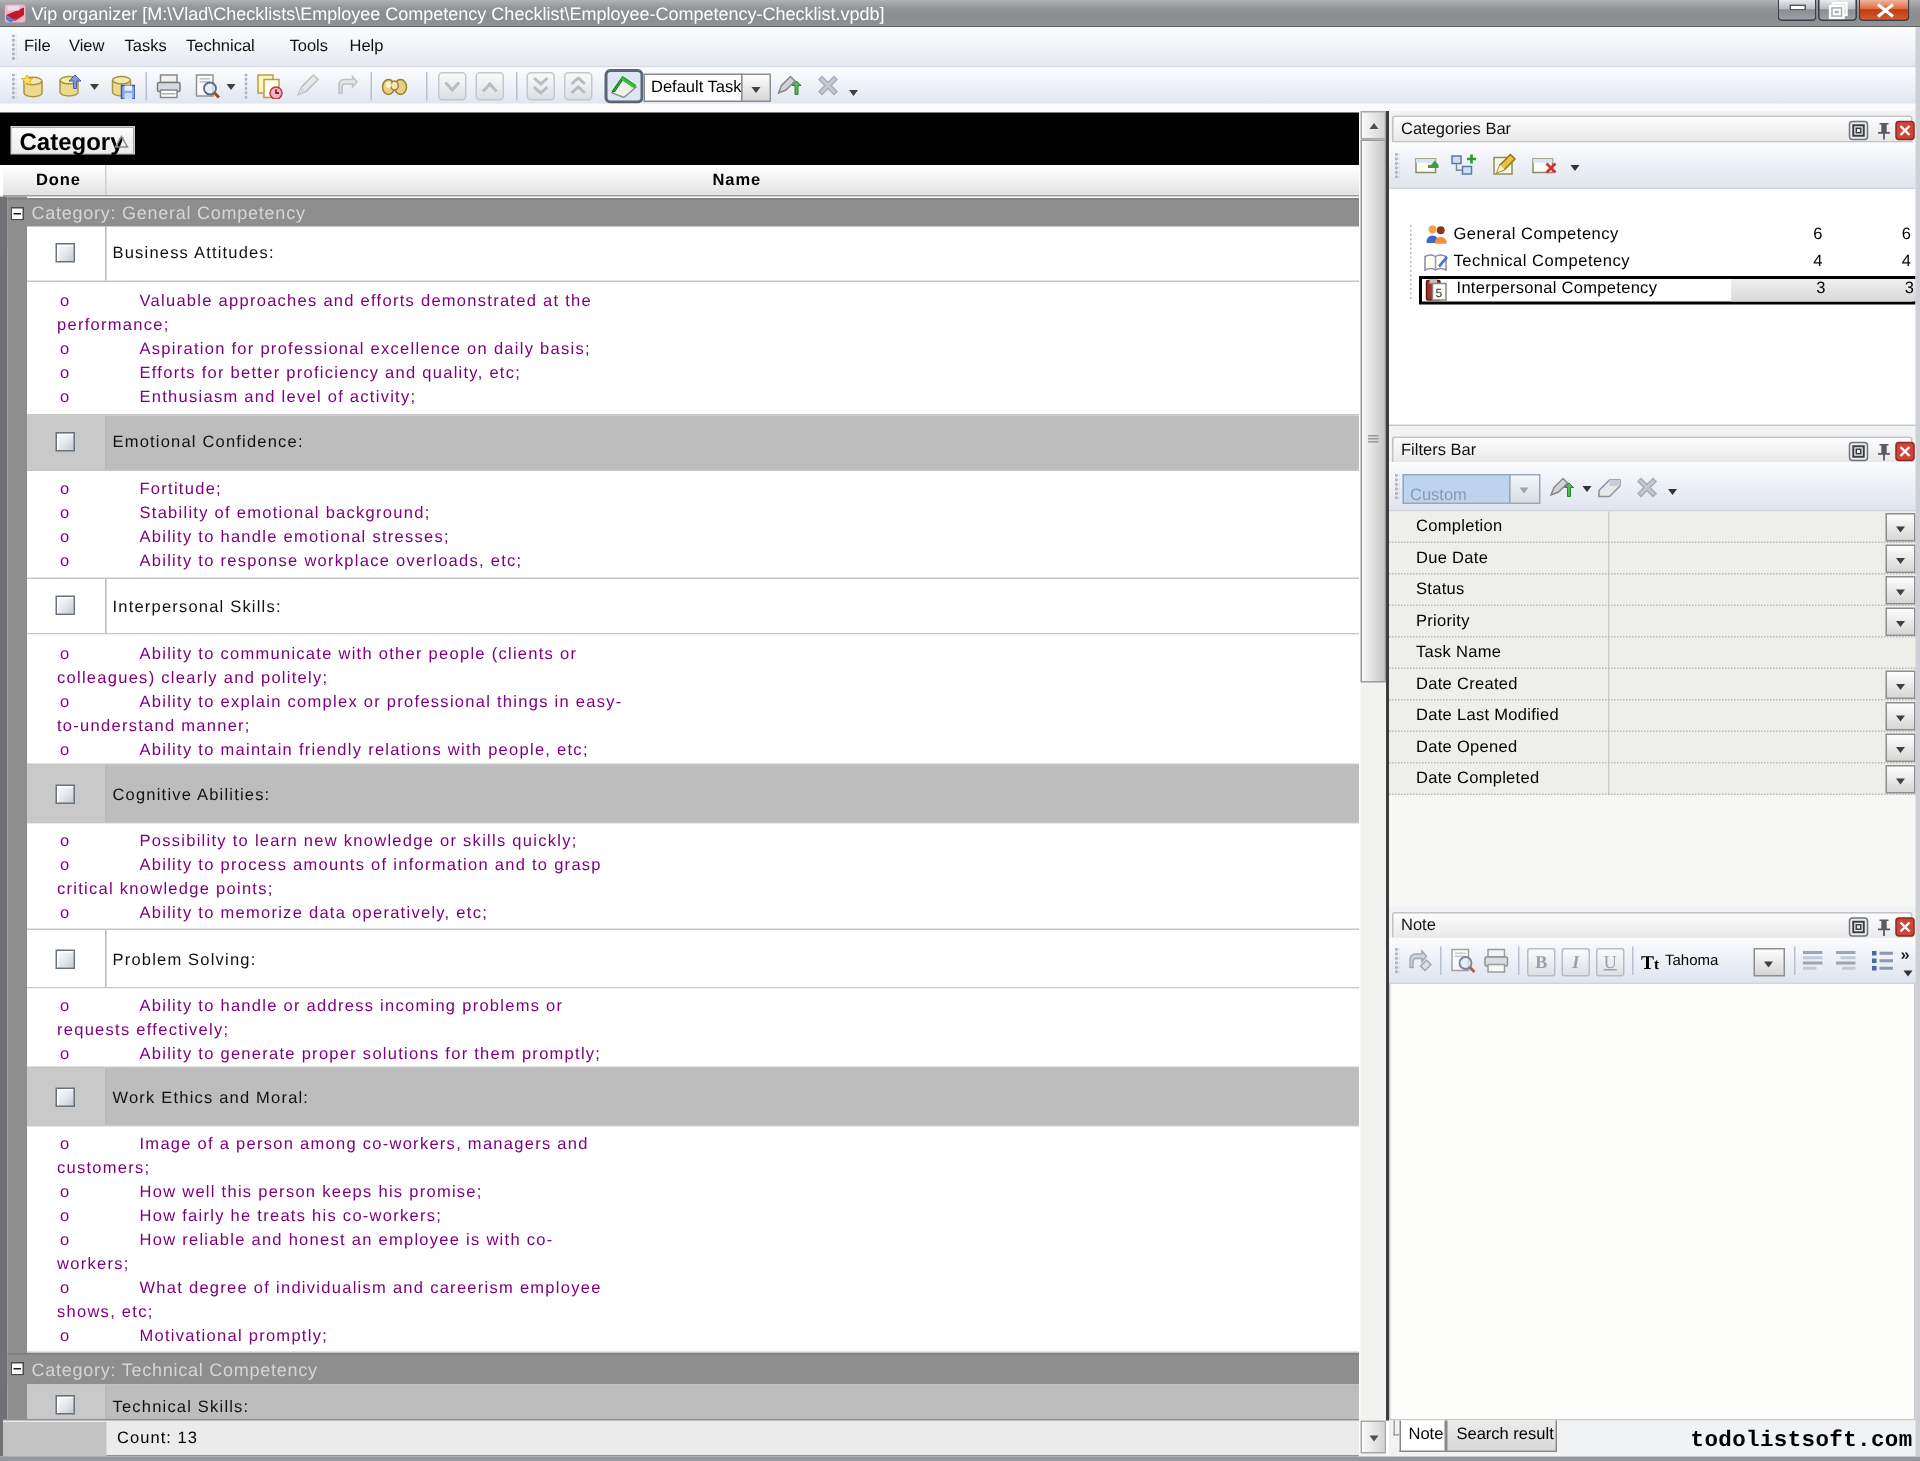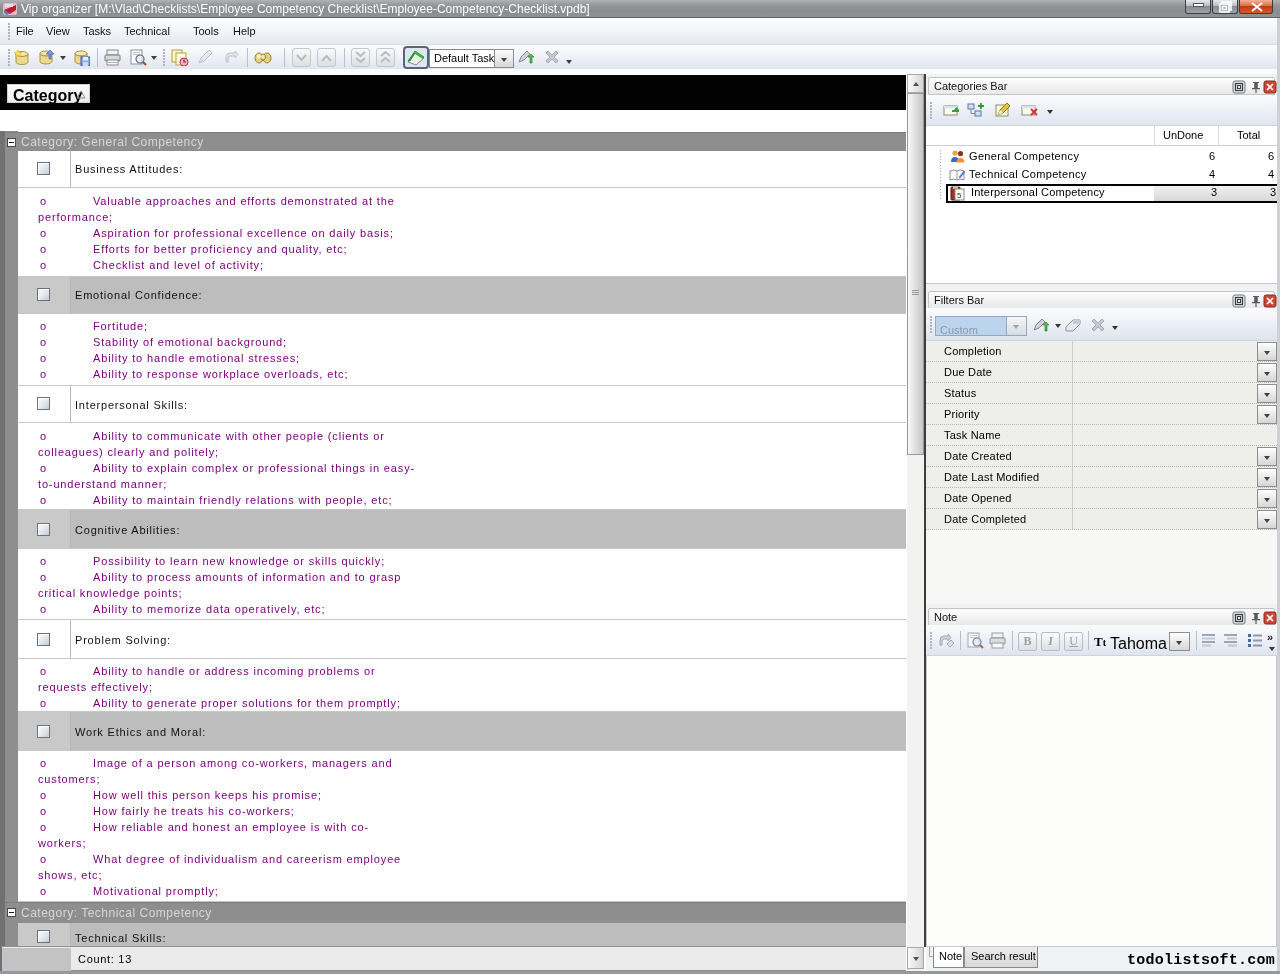--- a/index.html
+++ b/index.html
@@ -219,20 +219,25 @@
 
 <div class="abs" id="blackband">
   <div class="abs" id="catchip">
         <span style="position:absolute;left:5px;top:2px;font-weight:bold;font-size:16px">Category</span>
         <svg style="position:absolute;left:68px;top:5px" width="10" height="9">
           <path d="M5 1 L9 8 L1 8 Z" fill="none" stroke="#8a8a8a" stroke-width="1"></path>
         </svg>
       </div>
 </div>
 
+<div class="abs" id="colheader">
+  <span class="colname" style="left:22px">Done</span>
+  <span class="colname" style="left:473px">Name</span>
+  <span style="position:absolute;left:68px;top:0;width:1px;height:20px;background:#cfcfcf"></span>
+</div>
 <div class="abs" id="darkstrip"></div>
 <div class="abs" id="indent"></div>
 
 <div class="abs grouphdr" style="top:132px;height:34px">
       <span class="minusbox"></span>
       <span class="ghtext">Category: General Competency</span>
     </div>
 
 <div class="abs trow" style="top:151px;height:37px">
       <div class="donecell"></div>
@@ -243,21 +248,21 @@
 
 <div class="abs nrow" style="top:188px;height:89px">
   <span class="nl nb" style="top:7px">o</span>
       <span class="nl" style="left:75px;top:7px">Valuable approaches and efforts demonstrated at the</span>
   <span class="nl" style="left:20px;top:23px">performance;</span>
   <span class="nl nb" style="top:39px">o</span>
       <span class="nl" style="left:75px;top:39px">Aspiration for professional excellence on daily basis;</span>
   <span class="nl nb" style="top:55px">o</span>
       <span class="nl" style="left:75px;top:55px">Efforts for better proficiency and quality, etc;</span>
   <span class="nl nb" style="top:71px">o</span>
-      <span class="nl" style="left:75px;top:71px">Checklist and level of activity;</span>
+      <span class="nl" style="left:75px;top:71px">Enthusiasm and level of activity;</span>
 </div>
 
 <div class="abs trow gray" style="top:277px;height:37px">
       <div class="donecell"></div>
       <span class="csep"></span>
       <span class="cbx" style="top:11px"></span>
       <span class="label" style="top:12px">Emotional Confidence:</span>
     </div>
 
 <div class="abs nrow" style="top:314px;height:72px">
@@ -414,26 +419,20 @@
         </svg>
     <svg class="ticon" style="left:94px;top:7px" width="22" height="17">
           <rect x="2" y="4" width="13" height="9" fill="#fdfdf2" stroke="#8a8a68"></rect>
           <rect x="2" y="4" width="13" height="2.5" fill="#d8e4f4"></rect>
           <path d="M11 7 L17 13 M17 7 L11 13" stroke="#d03030" stroke-width="1.8"></path>
         </svg>
     <span class="darr" style="left:121px;top:15px;border-top-color:#333"></span>
   </div>
   <div class="abs" style="left:0;top:52px;width:351px;height:158px;background:#fff;border-bottom:1px solid #c8c8cc">
 
-    <div class="abs" style="left:0;top:0;width:351px;height:20px;border-bottom:1px solid #d0d0d0">
-      <span class="abs" style="left:228px;top:0;width:1px;height:20px;background:#d8d8d8"></span>
-      <span class="abs" style="left:292px;top:0;width:1px;height:20px;background:#d8d8d8"></span>
-      <span class="abs" style="left:237px;top:3px">UnDone</span>
-      <span class="abs" style="left:311px;top:3px">Total</span>
-    </div>
 
     <span class="abs" style="left:14px;top:24px;width:1px;height:50px;background-image:linear-gradient(#b0b0b0 1px,transparent 1px);background-size:1px 3px"></span>
 
     <div class="abs" style="left:0;top:22px;width:351px;height:18px">
       <svg class="abs" style="left:23px;top:1px" width="17" height="16">
             <circle cx="6" cy="4" r="2.6" fill="#f4a048"></circle>
             <path d="M2 13 Q2 8 6 8 Q10 8 10 13 Z" fill="#3868c8"></path>
             <circle cx="11.5" cy="4.5" r="2.6" fill="#803818"></circle>
             <path d="M7.5 13.5 Q7.5 9 11.5 9 Q15.5 9 15.5 13.5 Z" fill="#f49038"></path>
           </svg>
@@ -590,21 +589,21 @@
           <rect x="3" y="1" width="11" height="5" fill="#f2f2f2" stroke="#888"></rect>
           <rect x="1" y="6" width="15" height="6" rx="1" fill="#d6d9de" stroke="#787878"></rect>
           <rect x="3" y="11" width="11" height="5" fill="#fcfcfc" stroke="#888"></rect>
         </svg>
     <span class="tsep" style="left:86px;top:6px"></span>
     <div class="nbtn" style="left:92px"><span style="font-weight:bold;font-family:'Liberation Serif',serif">B</span></div>
     <div class="nbtn" style="left:115px"><span style="font-style:italic;font-weight:bold;font-family:'Liberation Serif',serif">I</span></div>
     <div class="nbtn" style="left:138px"><span style="text-decoration:underline;font-family:'Liberation Serif',serif">U</span></div>
     <span class="tsep" style="left:162px;top:6px"></span>
     <span class="abs" style="left:168px;top:9px;font-family:'Liberation Serif',serif;font-weight:bold;font-size:13px">T<span style="font-size:10px">t</span></span>
-    <span class="abs" style="left:184px;top:10px;font-size:16px">Tahoma</span>
+    <span class="abs" style="left:184px;top:10px;font-size:10px">Tahoma</span>
     <div class="abs ddbtn" style="left:243px;top:7px;width:21px;height:19px">
           <span class="darr" style="left:6px;top:8px"></span>
         </div>
     <span class="tsep" style="left:270px;top:6px"></span>
     <svg class="ticon" style="left:275px;top:8px" width="17" height="15" opacity=".85">
           <rect x="1" y="1" width="13" height="2" fill="#8a9aac"></rect>
           <rect x="1" y="4.5" width="13" height="2" fill="#b8c4d4"></rect>
           <rect x="1" y="8" width="13" height="2" fill="#8a9aac"></rect>
           <rect x="1" y="11.5" width="9" height="2" fill="#b8c4d4"></rect>
         </svg>

